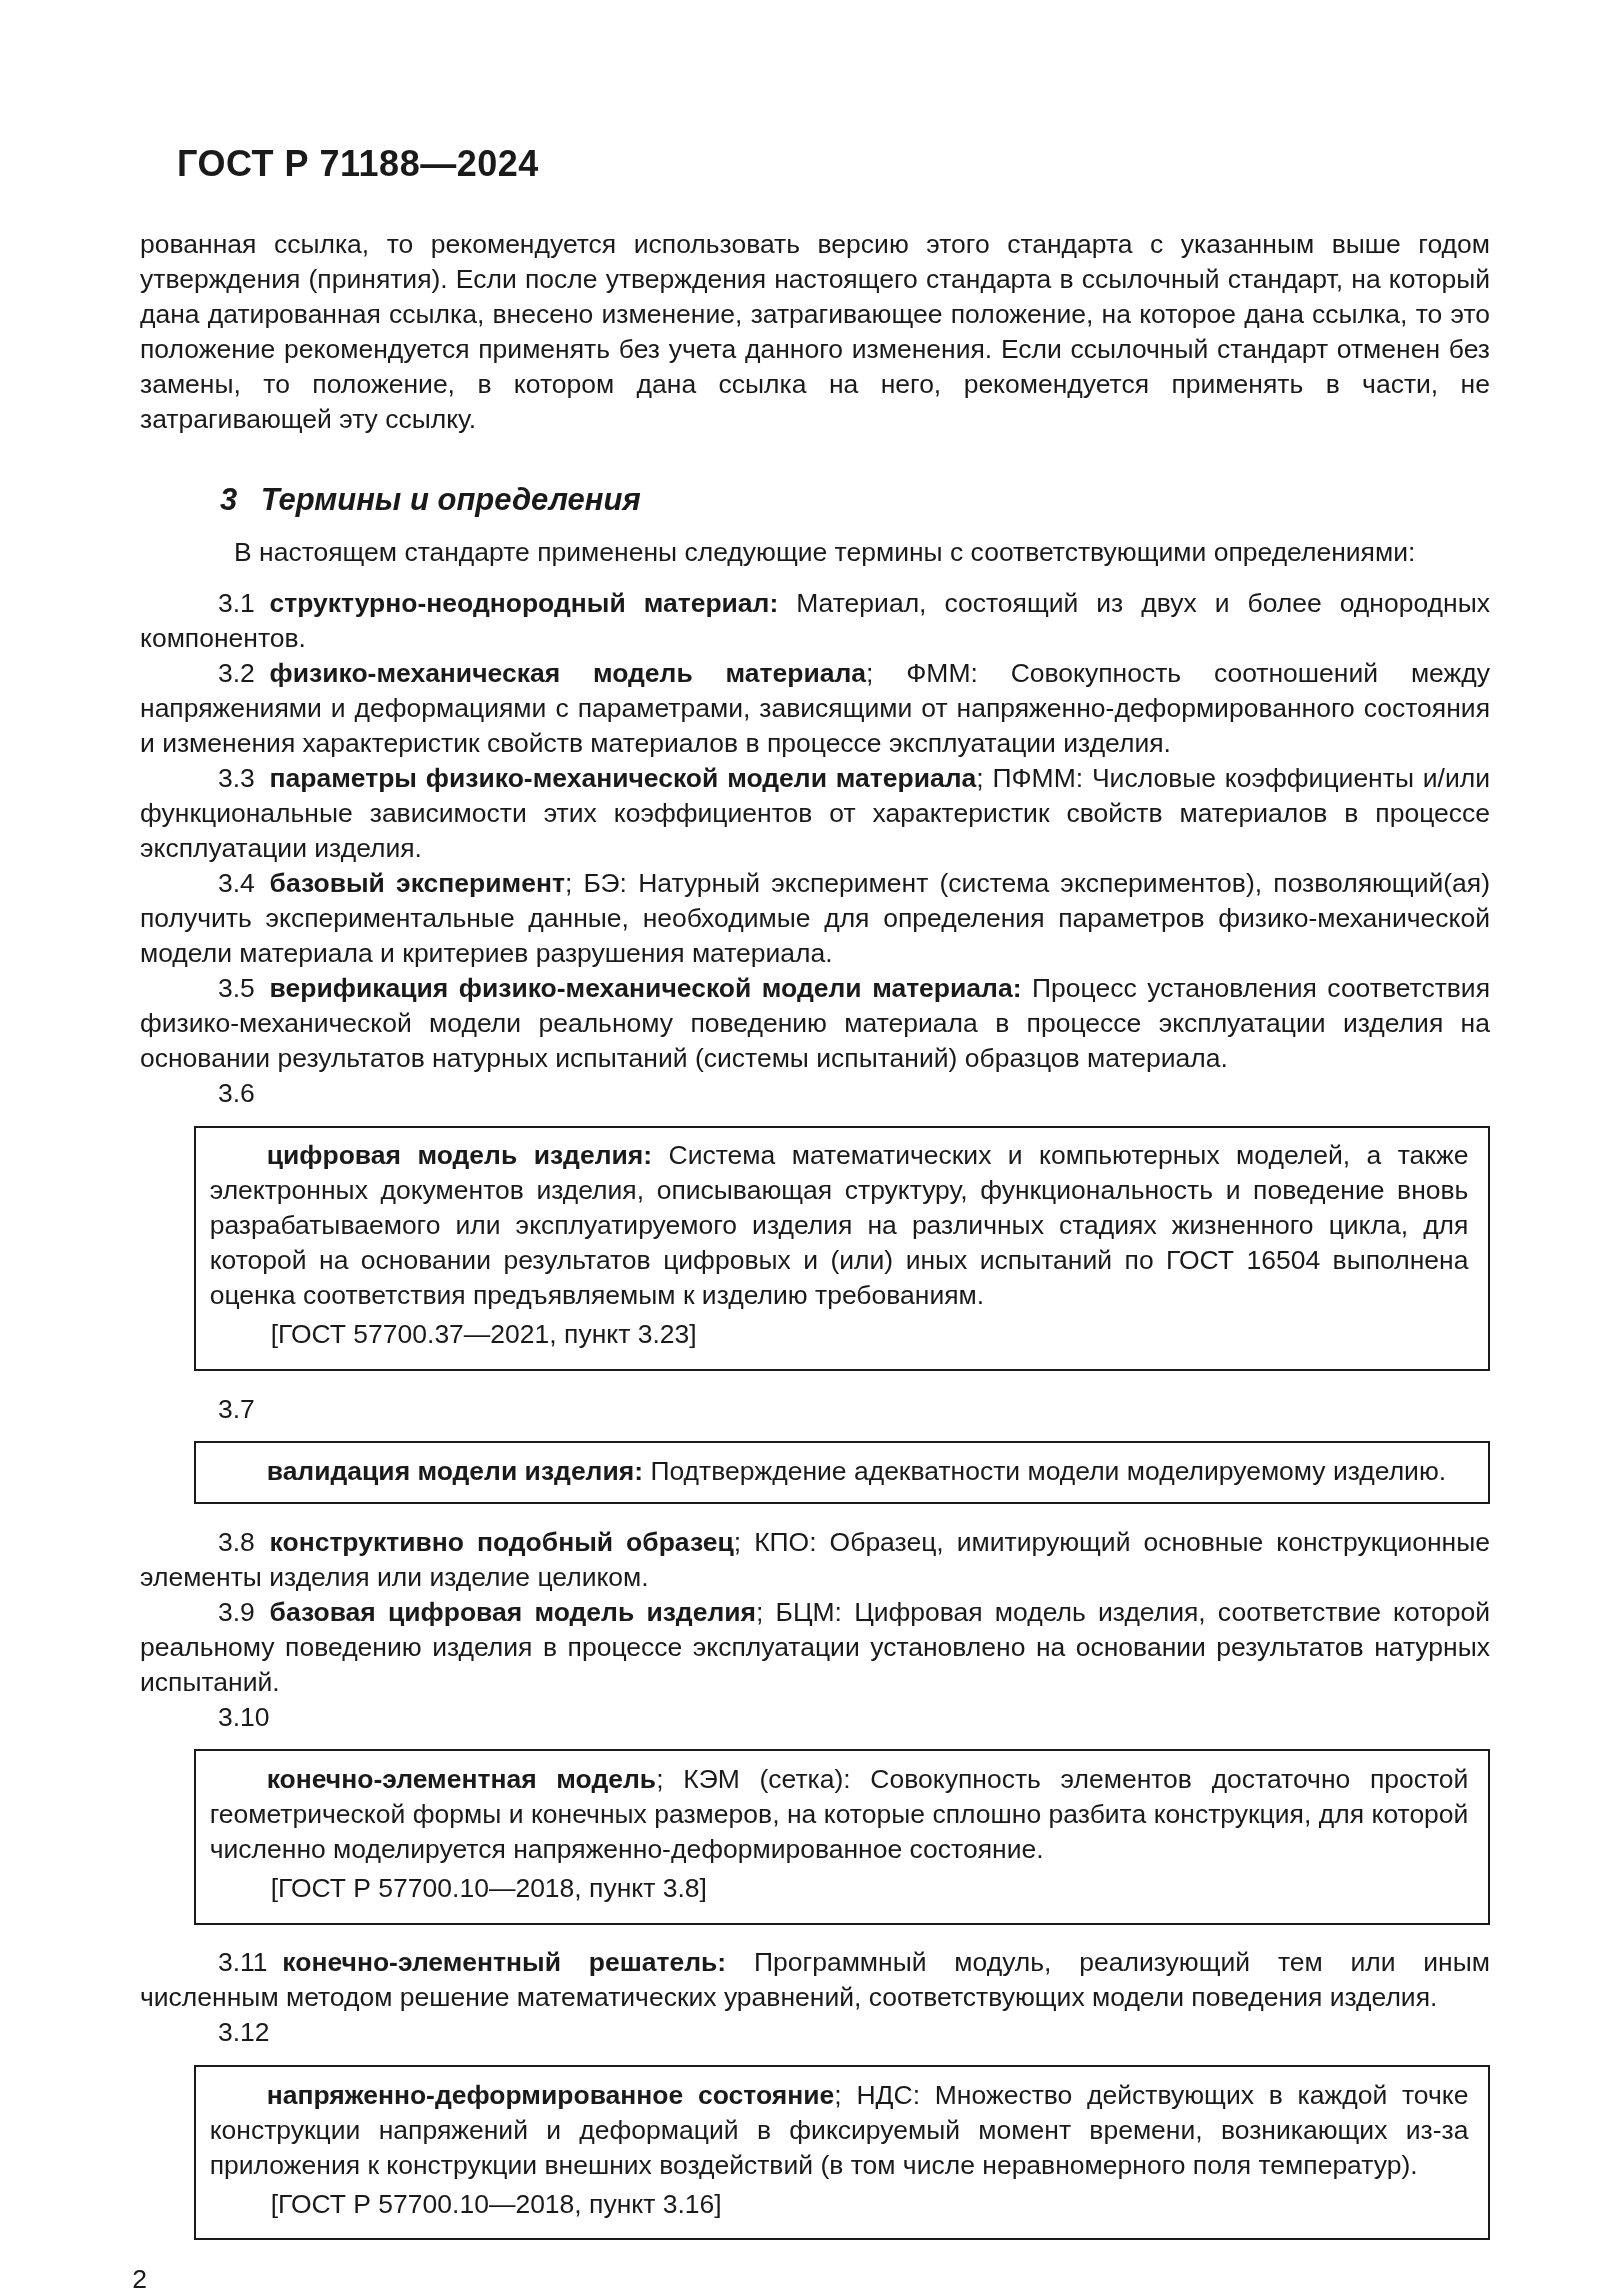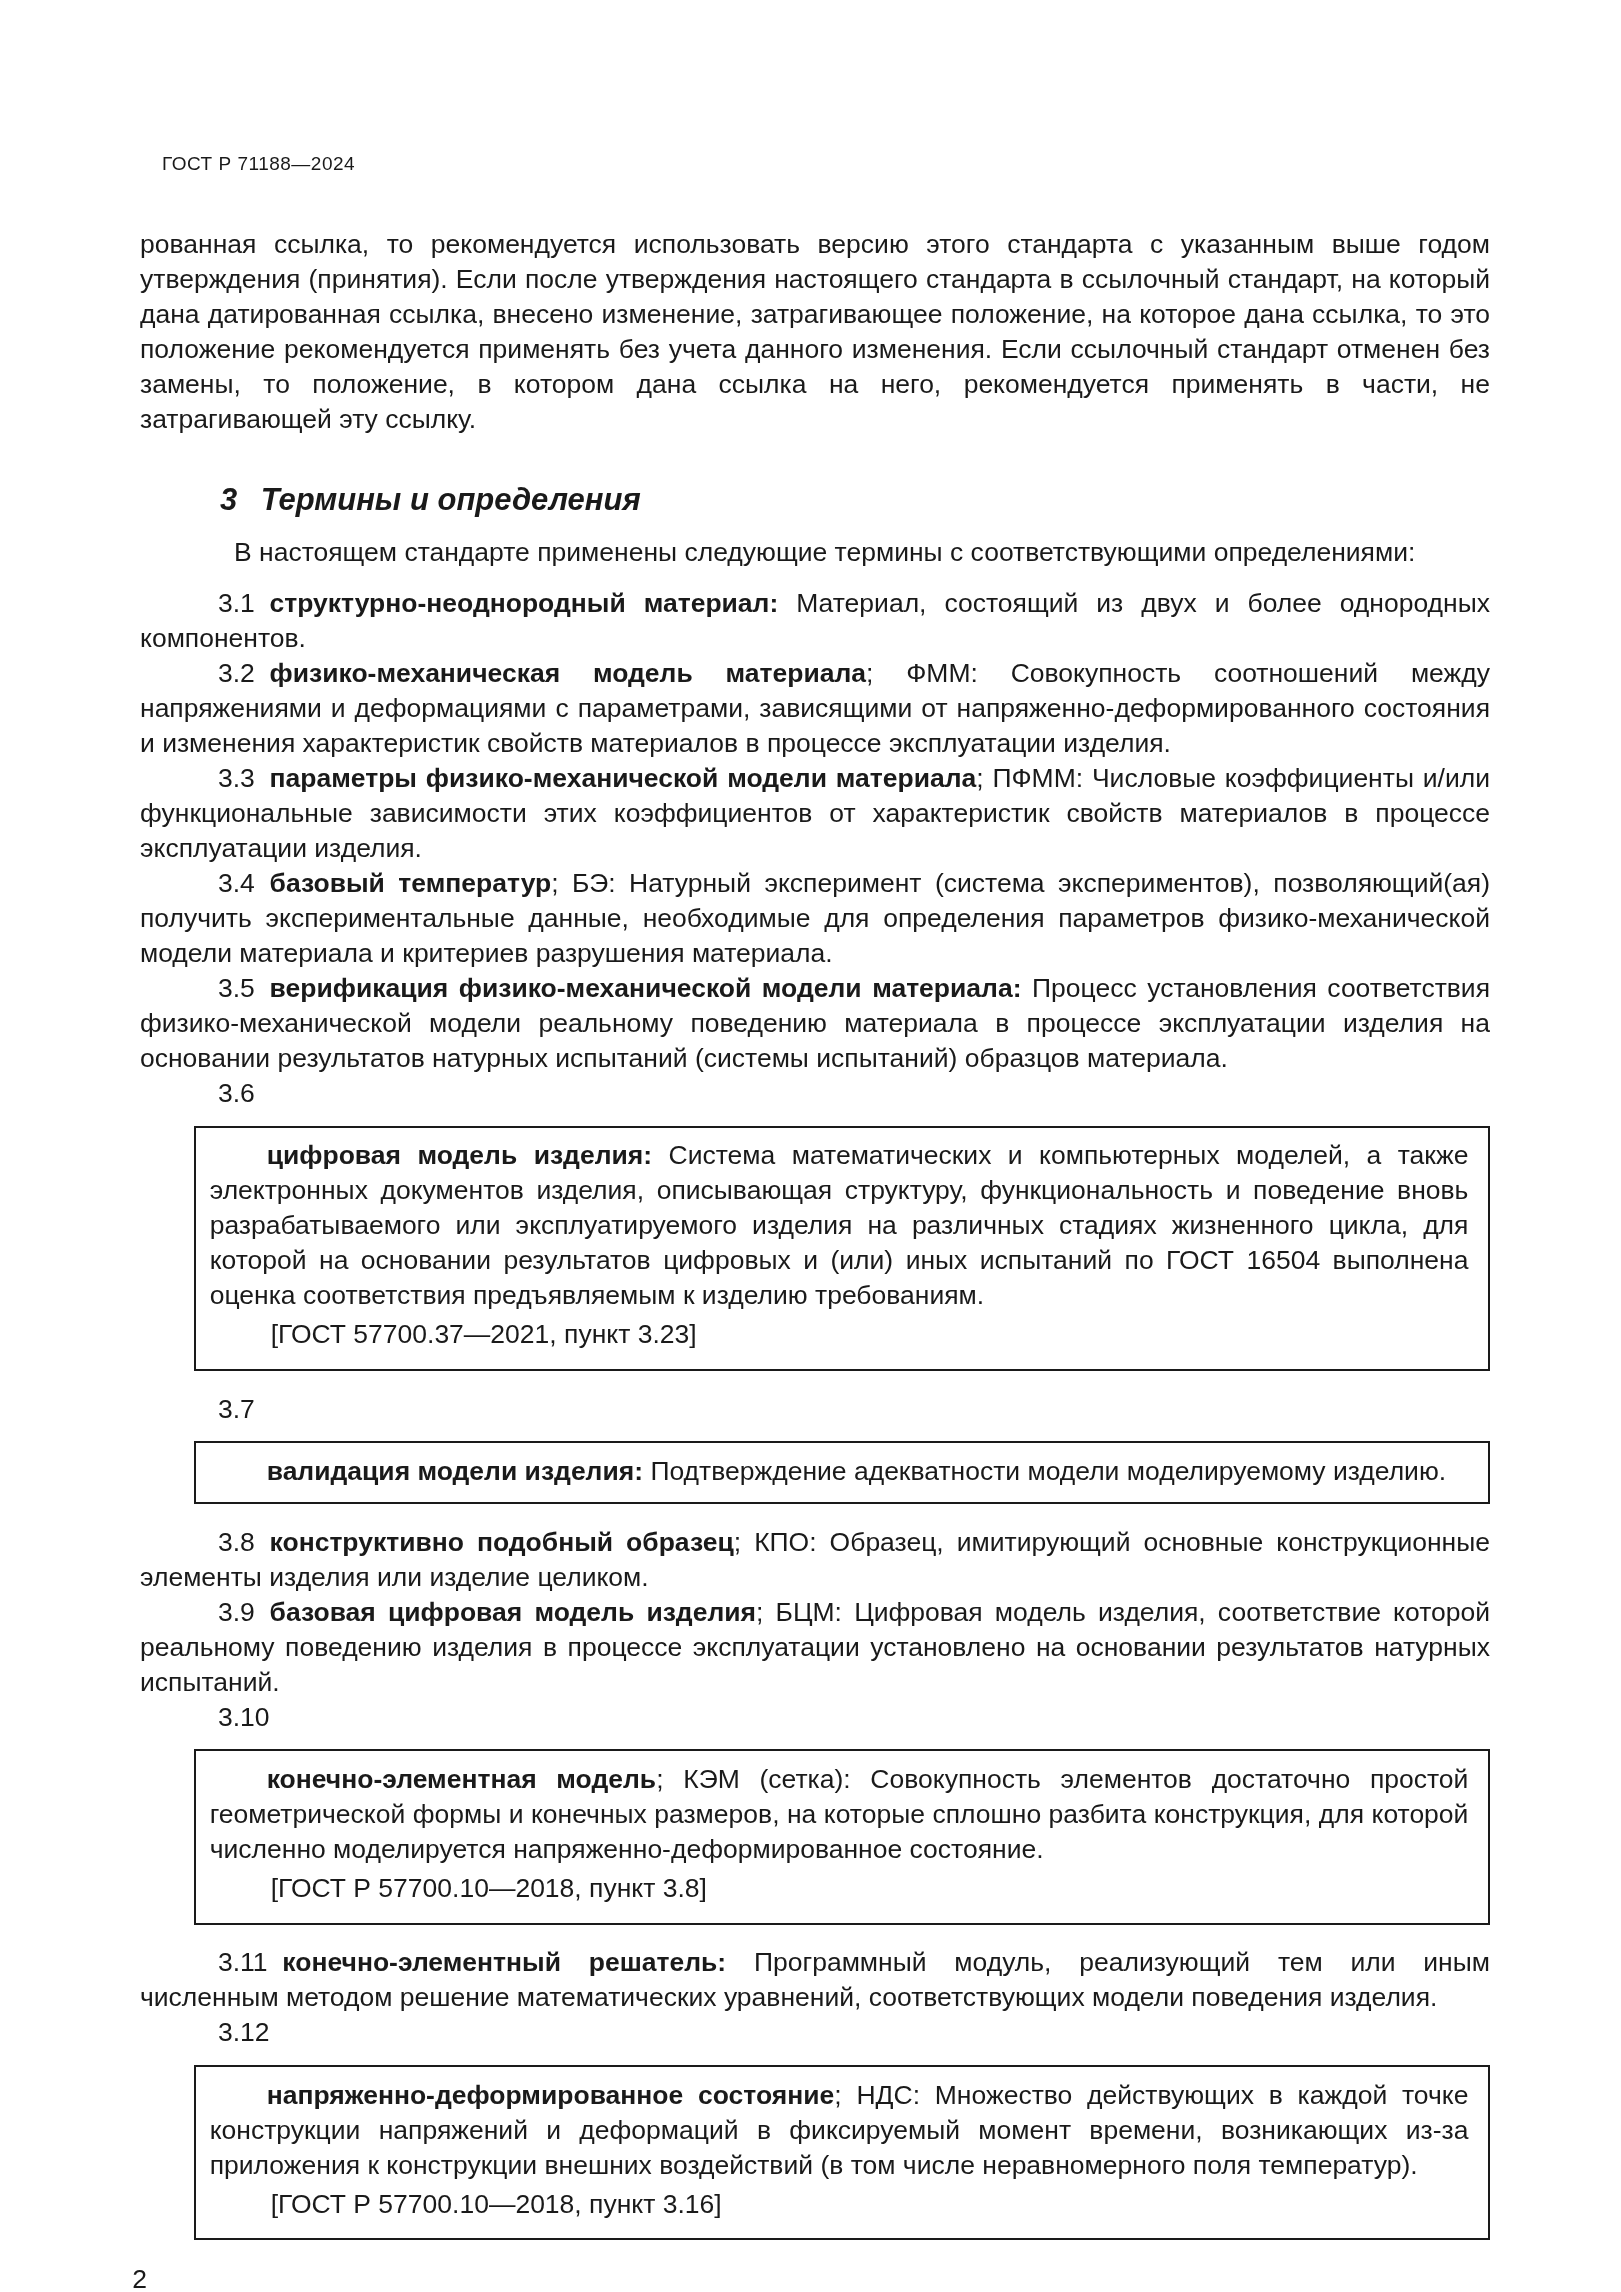--- a/index.html
+++ b/index.html
@@ -20,24 +20,24 @@
     hyphens: auto;
     -webkit-hyphens: auto;
   }
   .content {
     position: absolute;
     left: 140px;
     top: 147px;
     width: 1350px;
   }
   .doc-header {
-    font-weight: normal;
-    font-size: 19px;
+    font-weight: bold;
+    font-size: 36px;
     line-height: 33px;
-    margin: 0 0 0 22px;
+    margin: 0 0 0 37px;
     letter-spacing: 0.5px;
   }
   .cont-para {
     margin: 47px 0 0 0;
     text-align: justify;
   }
   h2.section-heading {
     font-size: 31px;
     line-height: 39px;
     font-weight: bold;
@@ -89,21 +89,21 @@
     <h2 class="section-heading"><span class="hnum">3</span><span>Термины и определения</span></h2>
 
     <p class="lead">В настоящем стандарте применены следующие термины с соответствующими определениями:</p>
 
     <p class="para"><span class="tnum">3.1</span><b>структурно-неоднородный материал:</b><span> Материал, состоящий из двух и более однородных компонентов.</span></p>
 
     <p class="para"><span class="tnum">3.2</span><b>физико-механическая модель материала</b><span>; ФММ: Совокупность соотношений между напряжениями и деформациями с параметрами, зависящими от напряженно-деформированного состояния и изменения характеристик свойств материалов в процессе эксплуатации изделия.</span></p>
 
     <p class="para"><span class="tnum">3.3</span><b>параметры физико-механической модели материала</b><span>; ПФММ: Числовые коэффициенты и/или функциональные зависимости этих коэффициентов от характеристик свойств материалов в процессе эксплуатации изделия.</span></p>
 
-    <p class="para"><span class="tnum">3.4</span><b>базовый температур</b><span>; БЭ: Натурный эксперимент (система экспериментов), позволяющий(ая) получить экспериментальные данные, необходимые для определения параметров физико-механической модели материала и критериев разрушения материала.</span></p>
+    <p class="para"><span class="tnum">3.4</span><b>базовый эксперимент</b><span>; БЭ: Натурный эксперимент (система экспериментов), позволяющий(ая) получить экспериментальные данные, необходимые для определения параметров физико-механической модели материала и критериев разрушения материала.</span></p>
 
     <p class="para"><span class="tnum">3.5</span><b>верификация физико-механической модели материала:</b><span> Процесс установления соответствия физико-механической модели реальному поведению материала в процессе эксплуатации изделия на основании результатов натурных испытаний (системы испытаний) образцов материала.</span></p>
 
     <p class="para"><span class="tnum">3.6</span></p>
     <div class="defbox">
       <p class="boxpara"><b>цифровая модель изделия:</b><span> Система математических и компьютерных моделей, а также электронных документов изделия, описывающая структуру, функциональность и поведение вновь разрабатываемого или эксплуатируемого изделия на различных стадиях жизненного цикла, для которой на основании результатов цифровых и (или) иных испытаний по ГОСТ 16504 выполнена оценка соответствия предъявляемым к изделию требованиям.</span></p>
       <p class="box-source">[ГОСТ 57700.37—2021, пункт 3.23]</p>
     </div>
 
     <p class="para"><span class="tnum">3.7</span></p>

